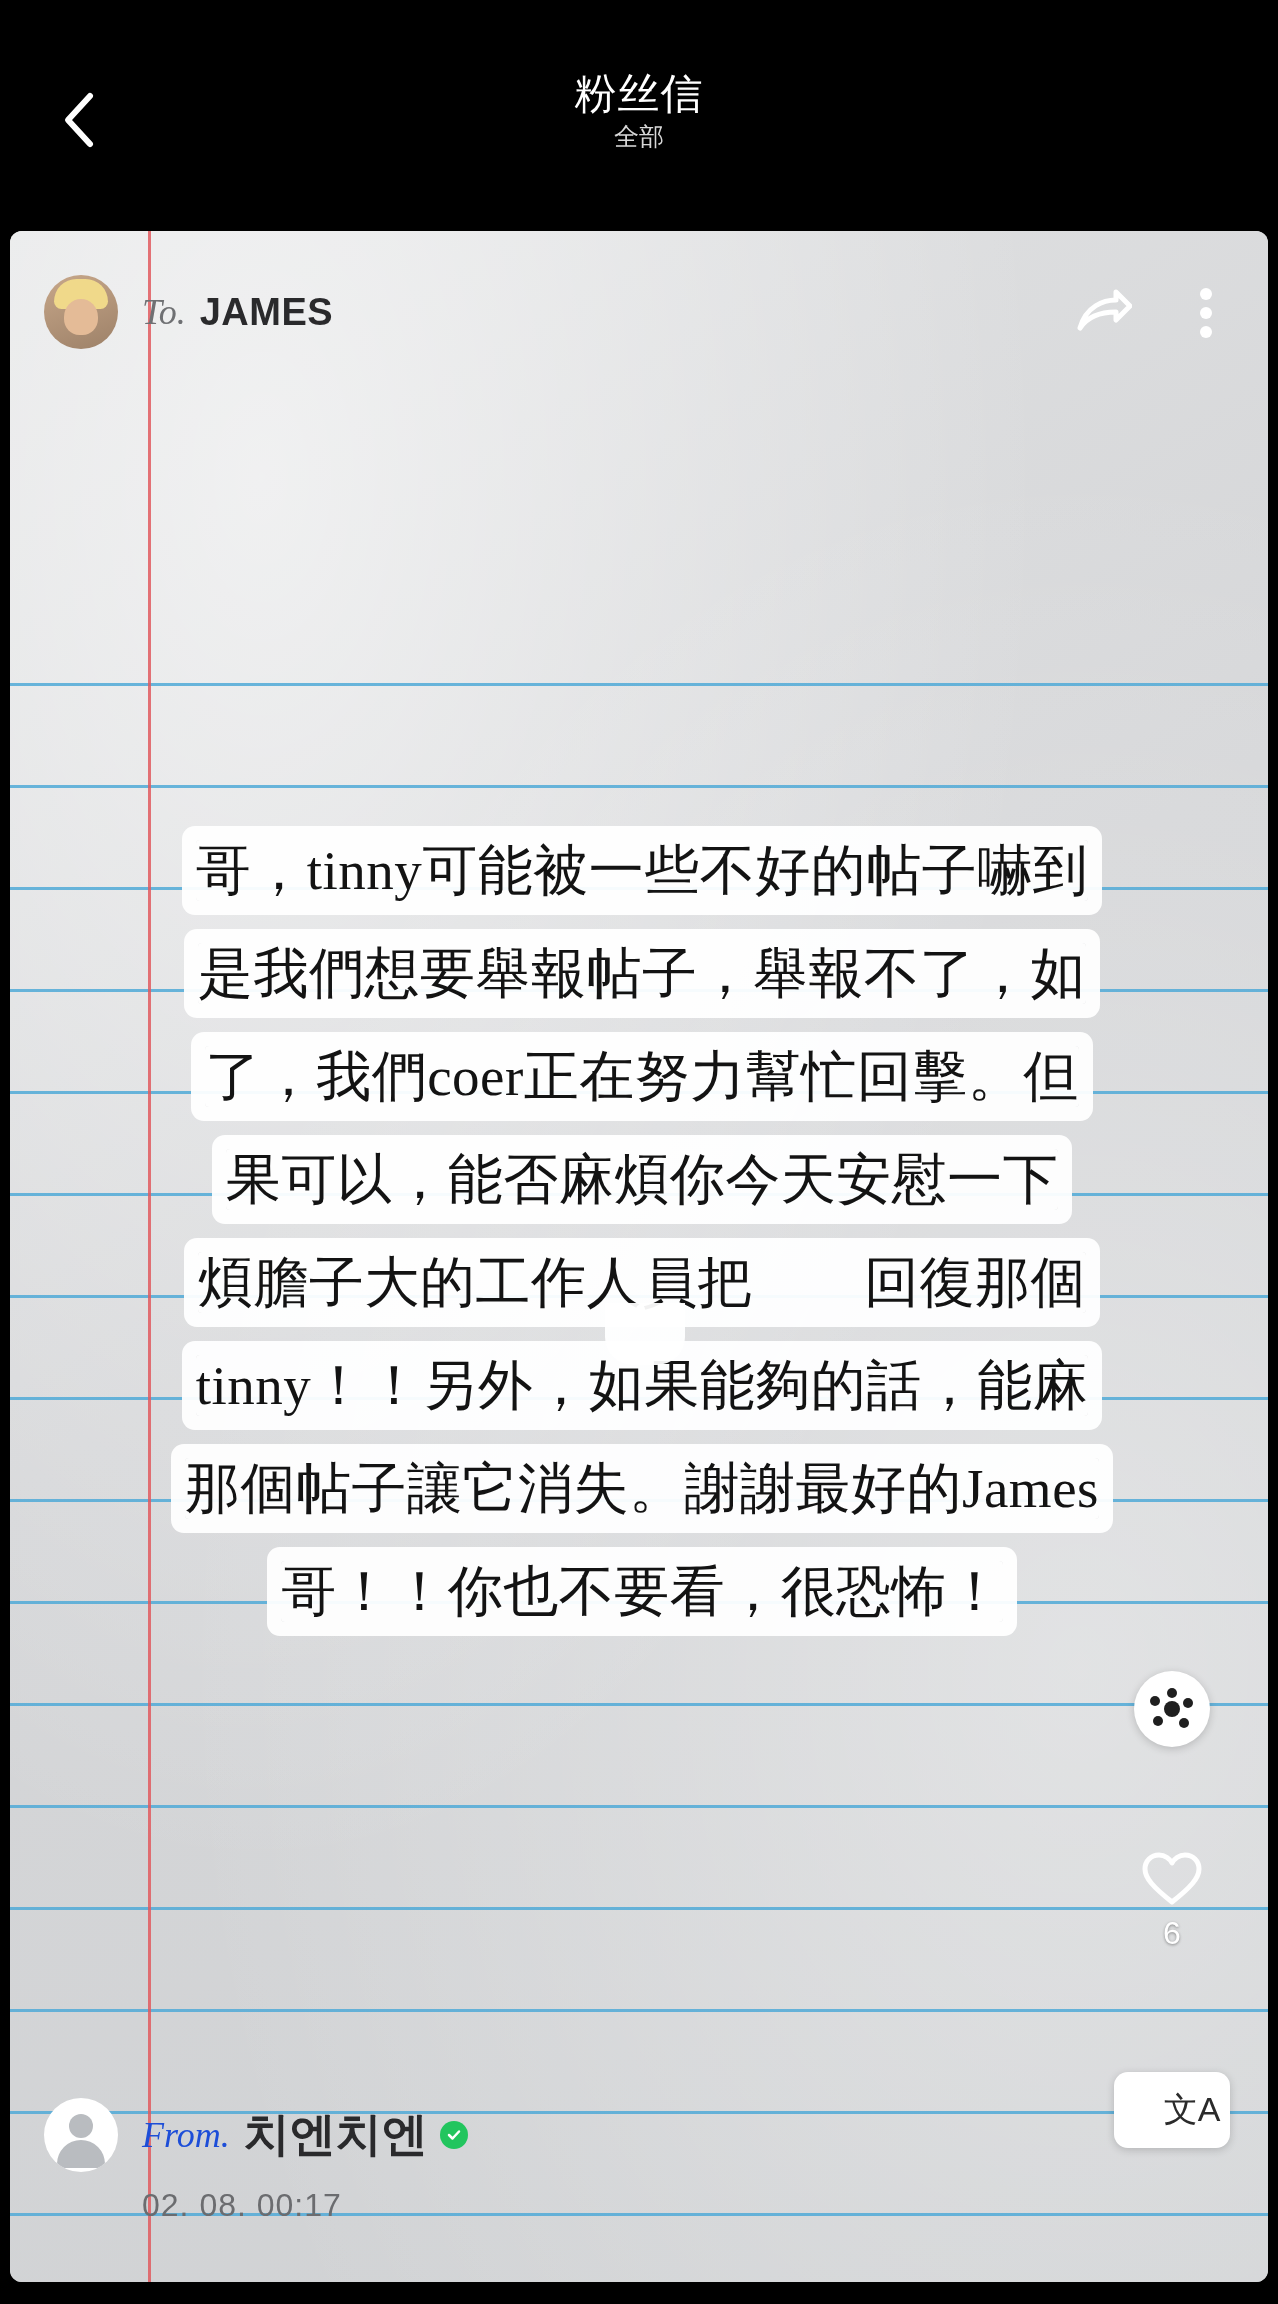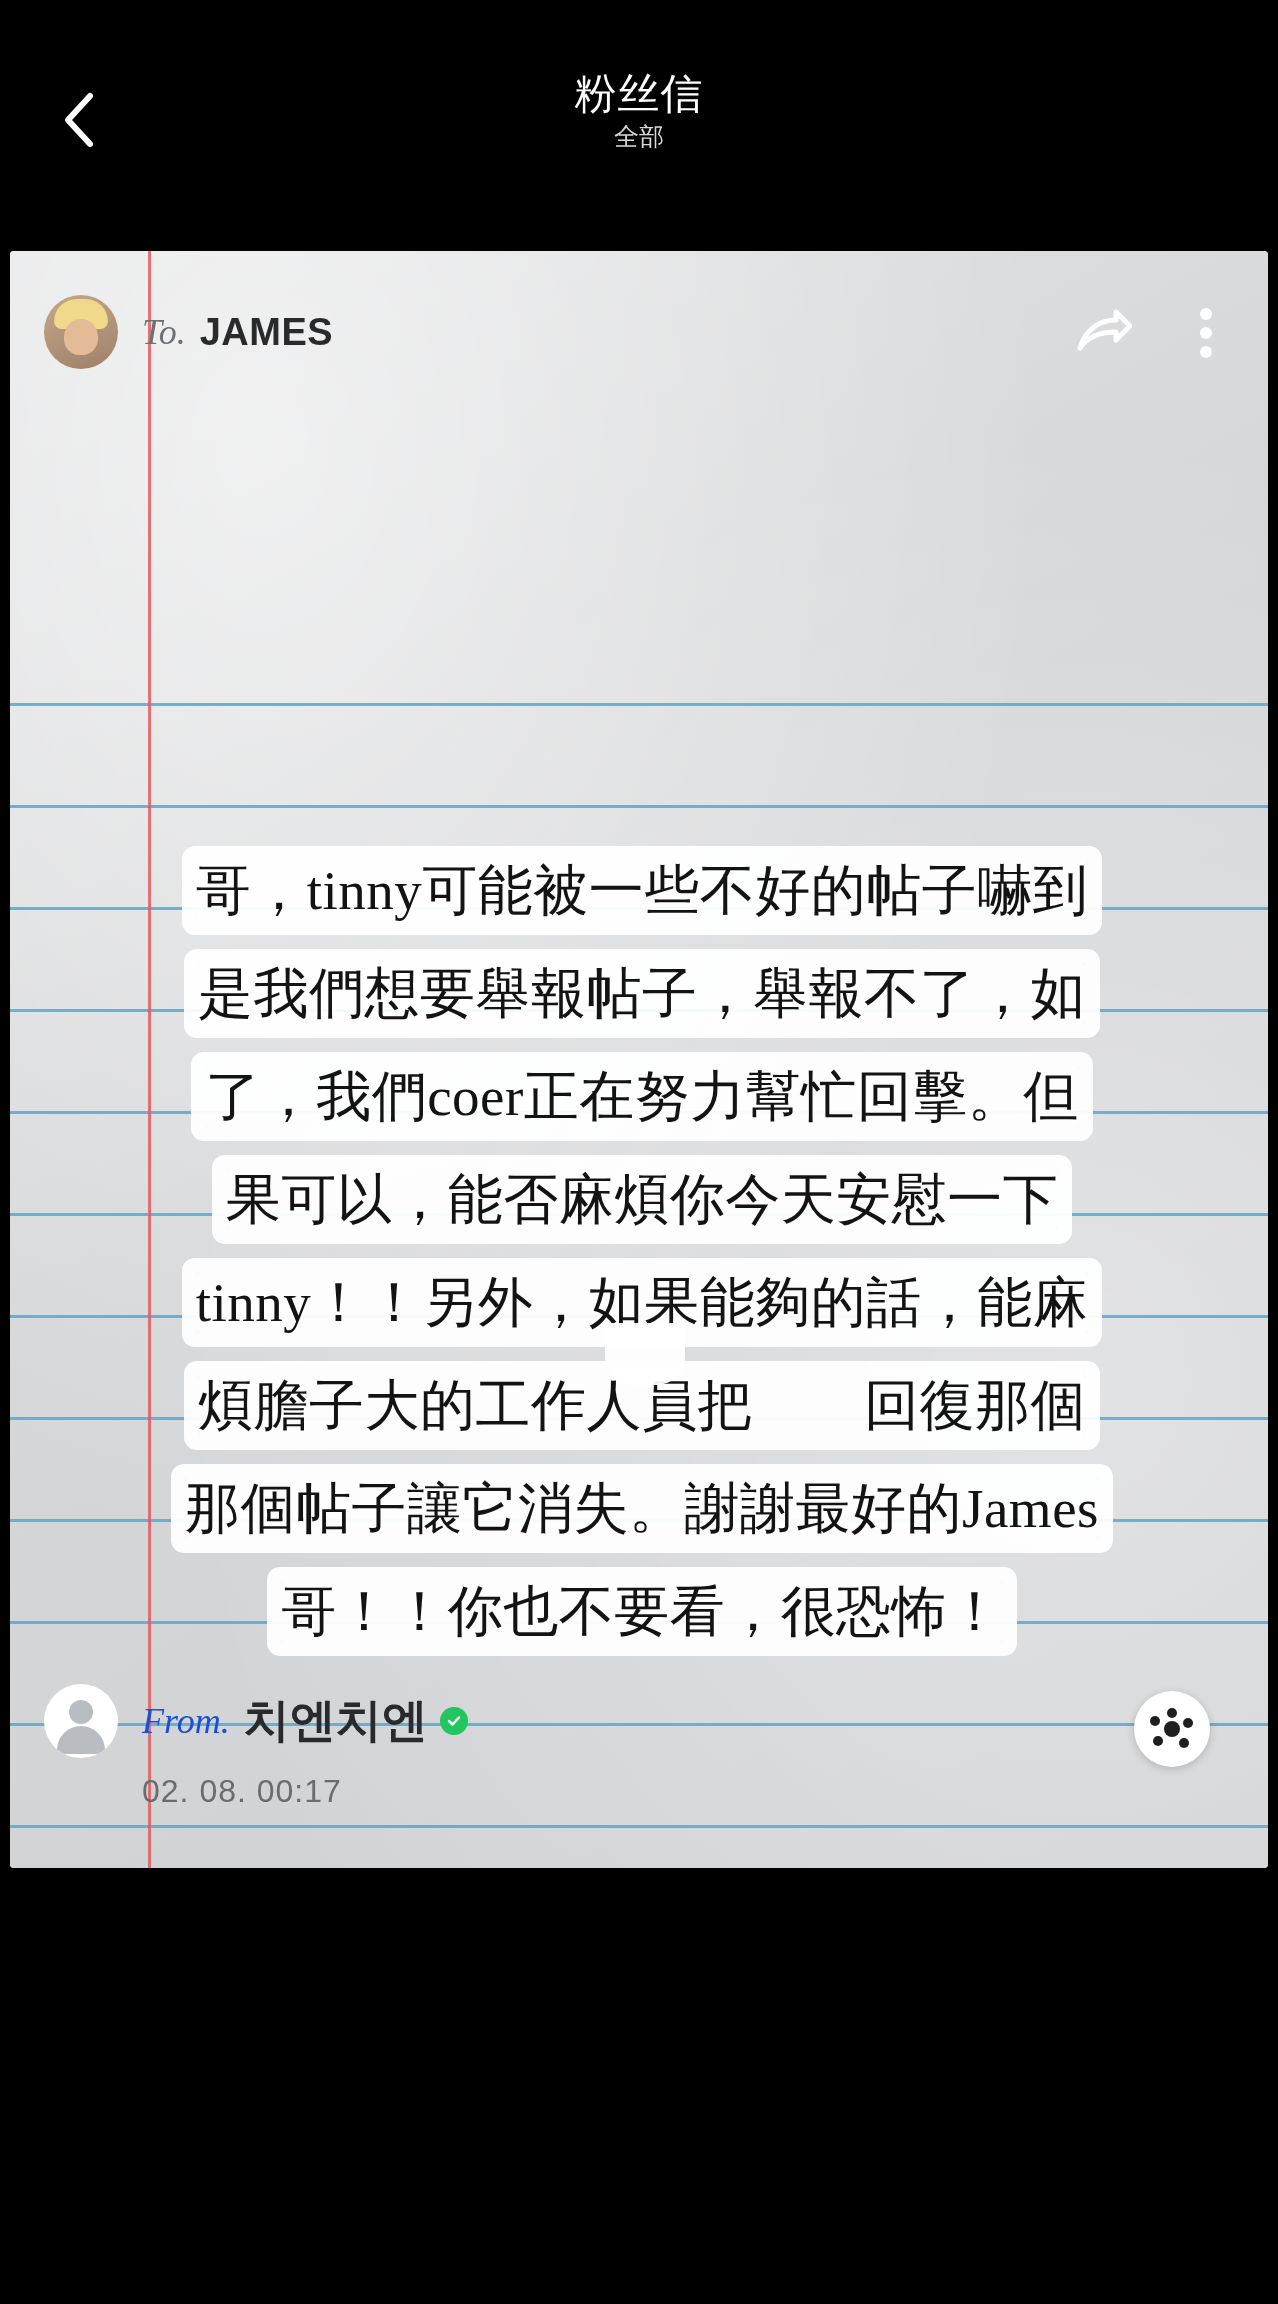--- a/index.html
+++ b/index.html
@@ -56,24 +56,24 @@
     color: #d8d8d8;
     font-size: 25px;
     margin-top: 0;
     line-height: 1.2;
   }
 
   
   .letter {
     position: absolute;
     left: 10px;
-    top: 251px;
+    top: 231px;
     width: 1258px;
-    height: 1617px;
-    border-radius: 4px;
+    height: 2051px;
+    border-radius: 12px;
     overflow: hidden;
     background: #d9dadc;
   }
   
   .paper {
     position: absolute;
     inset: 0;
     background:
       radial-gradient(ellipse at 20% 12%, rgba(255,255,255,0.55), rgba(255,255,255,0) 55%),
       radial-gradient(ellipse at 85% 70%, rgba(255,255,255,0.35), rgba(255,255,255,0) 60%),
@@ -358,22 +358,22 @@
           <circle cx="7" cy="45" r="6" fill="#ffffff"></circle>
         </svg>
       </div>
     </div>
 
     <div class="message">
       <div class="msg-line"><span class="chunk">哥，tinny可能被一些不好的帖子嚇到</span></div>
       <div class="msg-line"><span class="chunk">是我們想要舉報帖子，舉報不了，如</span></div>
       <div class="msg-line"><span class="chunk">了，我們coer正在努力幫忙回擊。但</span></div>
       <div class="msg-line"><span class="chunk">果可以，能否麻煩你今天安慰一下</span></div>
+      <div class="msg-line"><span class="chunk">煩膽子大的工作人員把　　回復那個</span></div>
       <div class="msg-line"><span class="chunk">tinny！！另外，如果能夠的話，能麻</span></div>
-      <div class="msg-line"><span class="chunk">煩膽子大的工作人員把　　回復那個</span></div>
       <div class="msg-line"><span class="chunk">那個帖子讓它消失。謝謝最好的James</span></div>
       <div class="msg-line"><span class="chunk">哥！！你也不要看，很恐怖！</span></div>
     </div>
     <div class="msg-tail"></div>
 
     <div class="side-controls">
       <div class="sticker-btn">
         <svg width="48" height="48" viewBox="0 0 48 48" aria-hidden="true">
           <circle cx="24" cy="24" r="8" fill="#1f1f1f"></circle>
           <circle cx="24" cy="8" r="5" fill="#1f1f1f"></circle>

